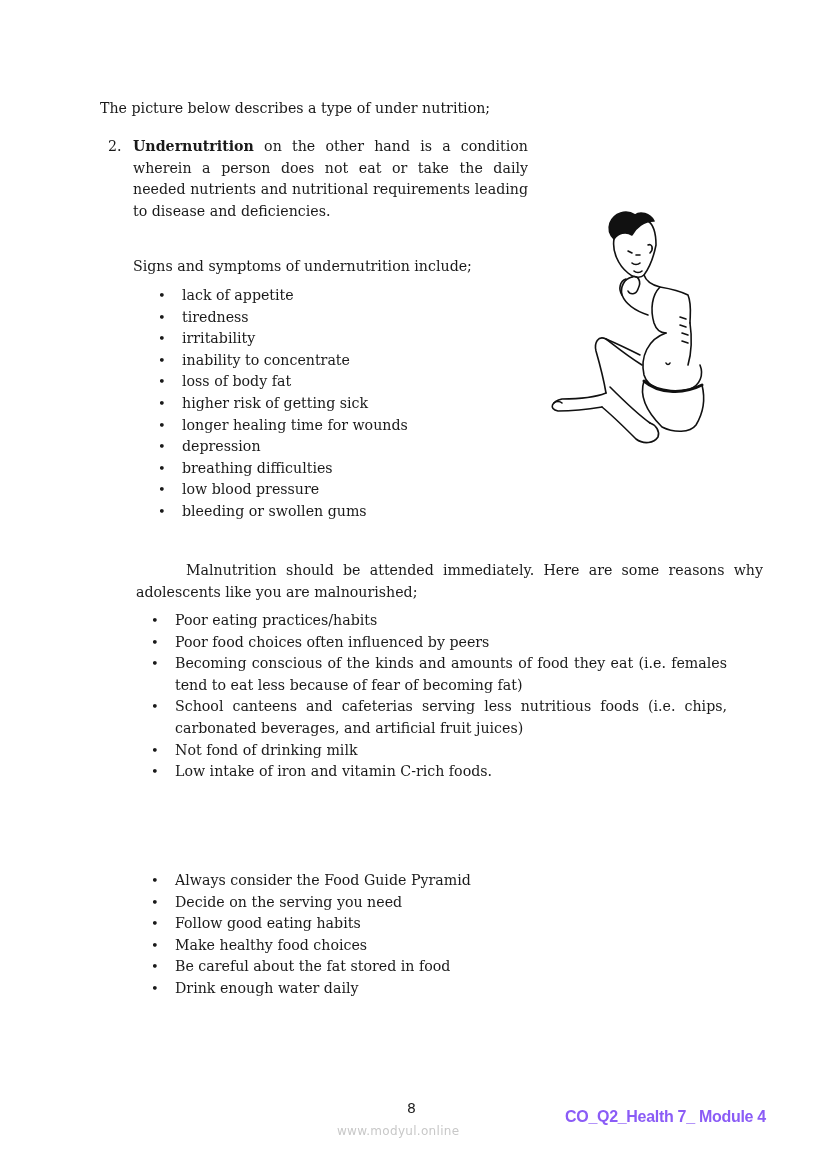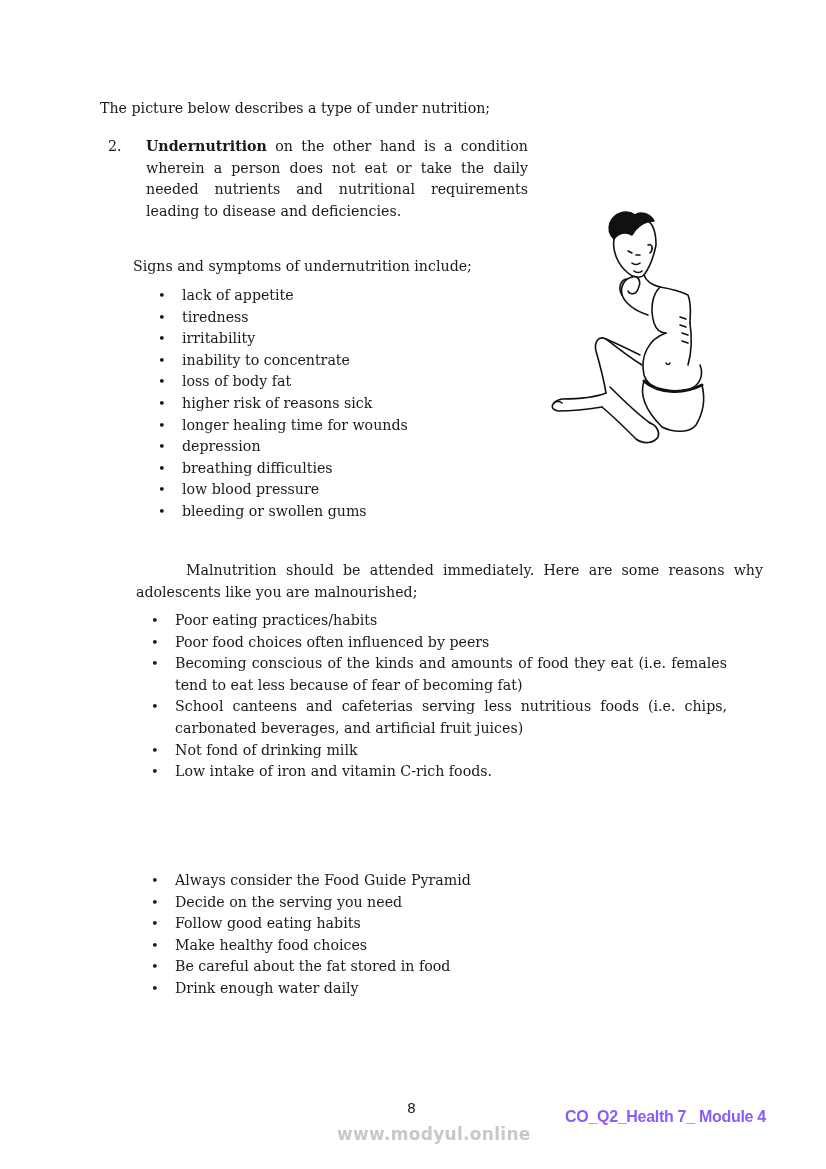--- a/index.html
+++ b/index.html
@@ -5,39 +5,39 @@
     html, body { margin: 0; padding: 0; background: #ffffff; }
     body {
       width: 826px; height: 1169px; position: relative; overflow: hidden;
       font-family: "DejaVu Serif", serif; color: #1a1a1a;
     }
     .page { position: absolute; left: 0; top: 0; width: 826px; height: 1169px; }
     .txt { font-size: 14.2px; line-height: 21.6px; letter-spacing: 0; }
     .intro { position: absolute; left: 100px; top: 98px; width: 640px; }
     .numbered { position: absolute; left: 108px; top: 136px; width: 420px; }
     .numbered .num { position: absolute; left: 0; top: 0; }
-    .numbered .body { margin-left: 38px; text-align: justify; text-align-last: left; }
+    .numbered .body { margin-left: 25px; text-align: justify; text-align-last: left; }
     .numbered b { font-weight: bold; }
     .signs-head { position: absolute; left: 133px; top: 256px; width: 400px; }
     ul.blist { list-style: none; margin: 0; padding: 0; }
     ul.blist li { position: relative; padding-left: 0; }
     ul.blist li .bullet { position: absolute; font-size: 13px; }
     .signs { position: absolute; left: 182px; top: 285px; width: 360px; }
     .signs li .bullet { left: -24px; }
     .para { position: absolute; left: 100px; width: 627px; text-align: justify; }
     .para .indent { display: inline-block; width: 50px; }
     .reasons { position: absolute; left: 175px; top: 610px; width: 552px; }
     .reasons li { text-align: justify; }
     .reasons li .bullet { left: -24px; }
     .reminders { position: absolute; left: 175px; top: 870px; width: 552px; }
     .reminders li .bullet { left: -24px; }
     .figure { position: absolute; left: 540px; top: 205px; width: 190px; height: 245px; }
     .pagenum { position: absolute; left: 407px; top: 1100px; font-family: "DejaVu Sans", sans-serif; font-size: 14px; color: #222; }
     .footer-code { position: absolute; left: 565px; top: 1108px; font-family: Liberation Sans, sans-serif; font-weight: bold; font-size: 16px; color: #8b5cf6; letter-spacing: -0.3px; }
-    .watermark { position: absolute; left: 337px; top: 1124px; font-family: "DejaVu Sans", sans-serif; font-size: 17px; color: #c8c8c8; letter-spacing: 0.3px; font-weight: bold; }
+    .watermark { position: absolute; left: 337px; top: 1124px; font-family: "DejaVu Sans", sans-serif; font-size: 12px; color: #c8c8c8; letter-spacing: 0.3px; }
   </style>
 </head>
 <body>
 
 <div class="page">
 
   <div class="intro txt">The picture below describes a type of under nutrition;</div>
 
   <div class="numbered txt">
     <span class="num">2.</span>
@@ -45,21 +45,21 @@
   </div>
 
   <div class="signs-head txt">Signs and symptoms of undernutrition include;</div>
 
   <ul class="blist signs txt">
       <li><span class="bullet">•</span><span>lack of appetite</span></li>
       <li><span class="bullet">•</span><span>tiredness</span></li>
       <li><span class="bullet">•</span><span>irritability</span></li>
       <li><span class="bullet">•</span><span>inability to concentrate</span></li>
       <li><span class="bullet">•</span><span>loss of body fat</span></li>
-      <li><span class="bullet">•</span><span>higher risk of reasons sick</span></li>
+      <li><span class="bullet">•</span><span>higher risk of getting sick</span></li>
       <li><span class="bullet">•</span><span>longer healing time for wounds</span></li>
       <li><span class="bullet">•</span><span>depression</span></li>
       <li><span class="bullet">•</span><span>breathing difficulties</span></li>
       <li><span class="bullet">•</span><span>low blood pressure</span></li>
       <li><span class="bullet">•</span><span>bleeding or swollen gums</span></li>
     </ul>
 
   <div class="figure">
     <svg width="190" height="245" viewBox="0 0 190 245" fill="none" stroke="#111" stroke-width="1.6" stroke-linecap="round" stroke-linejoin="round">
 

